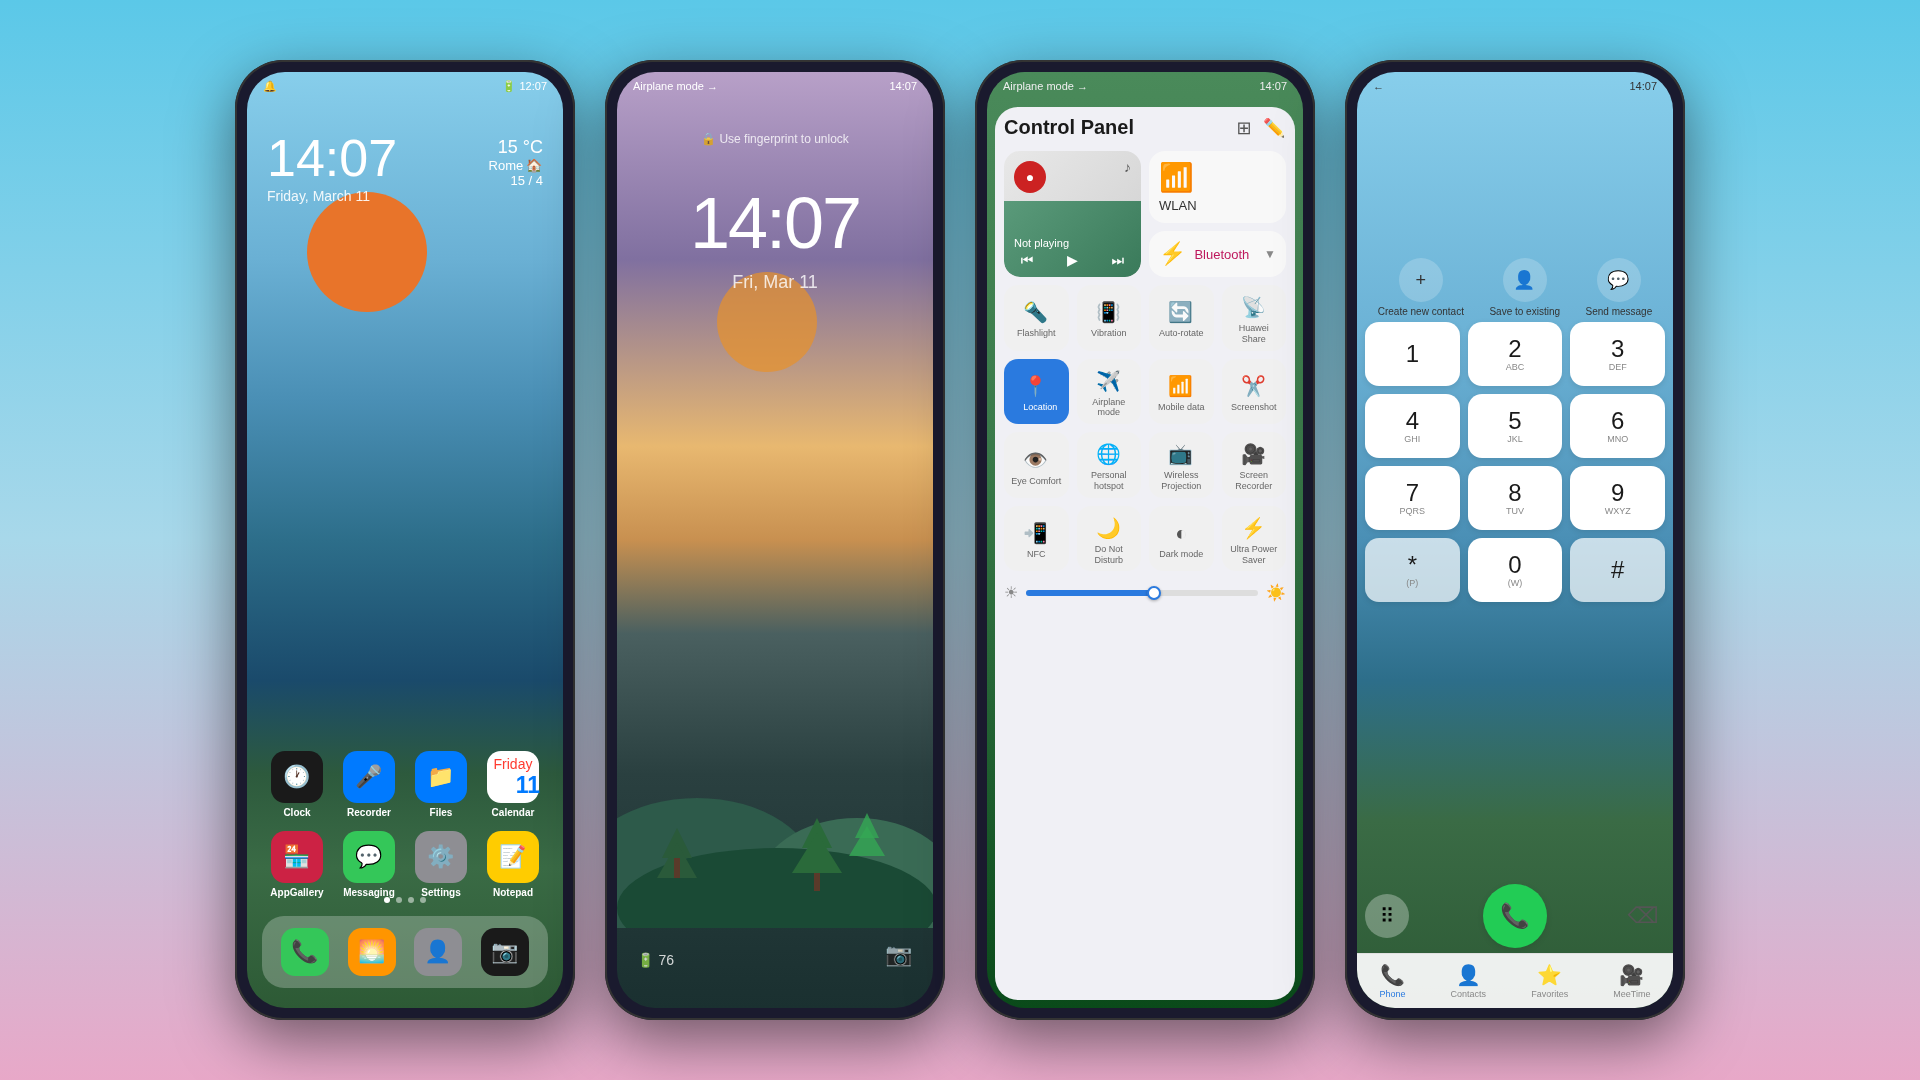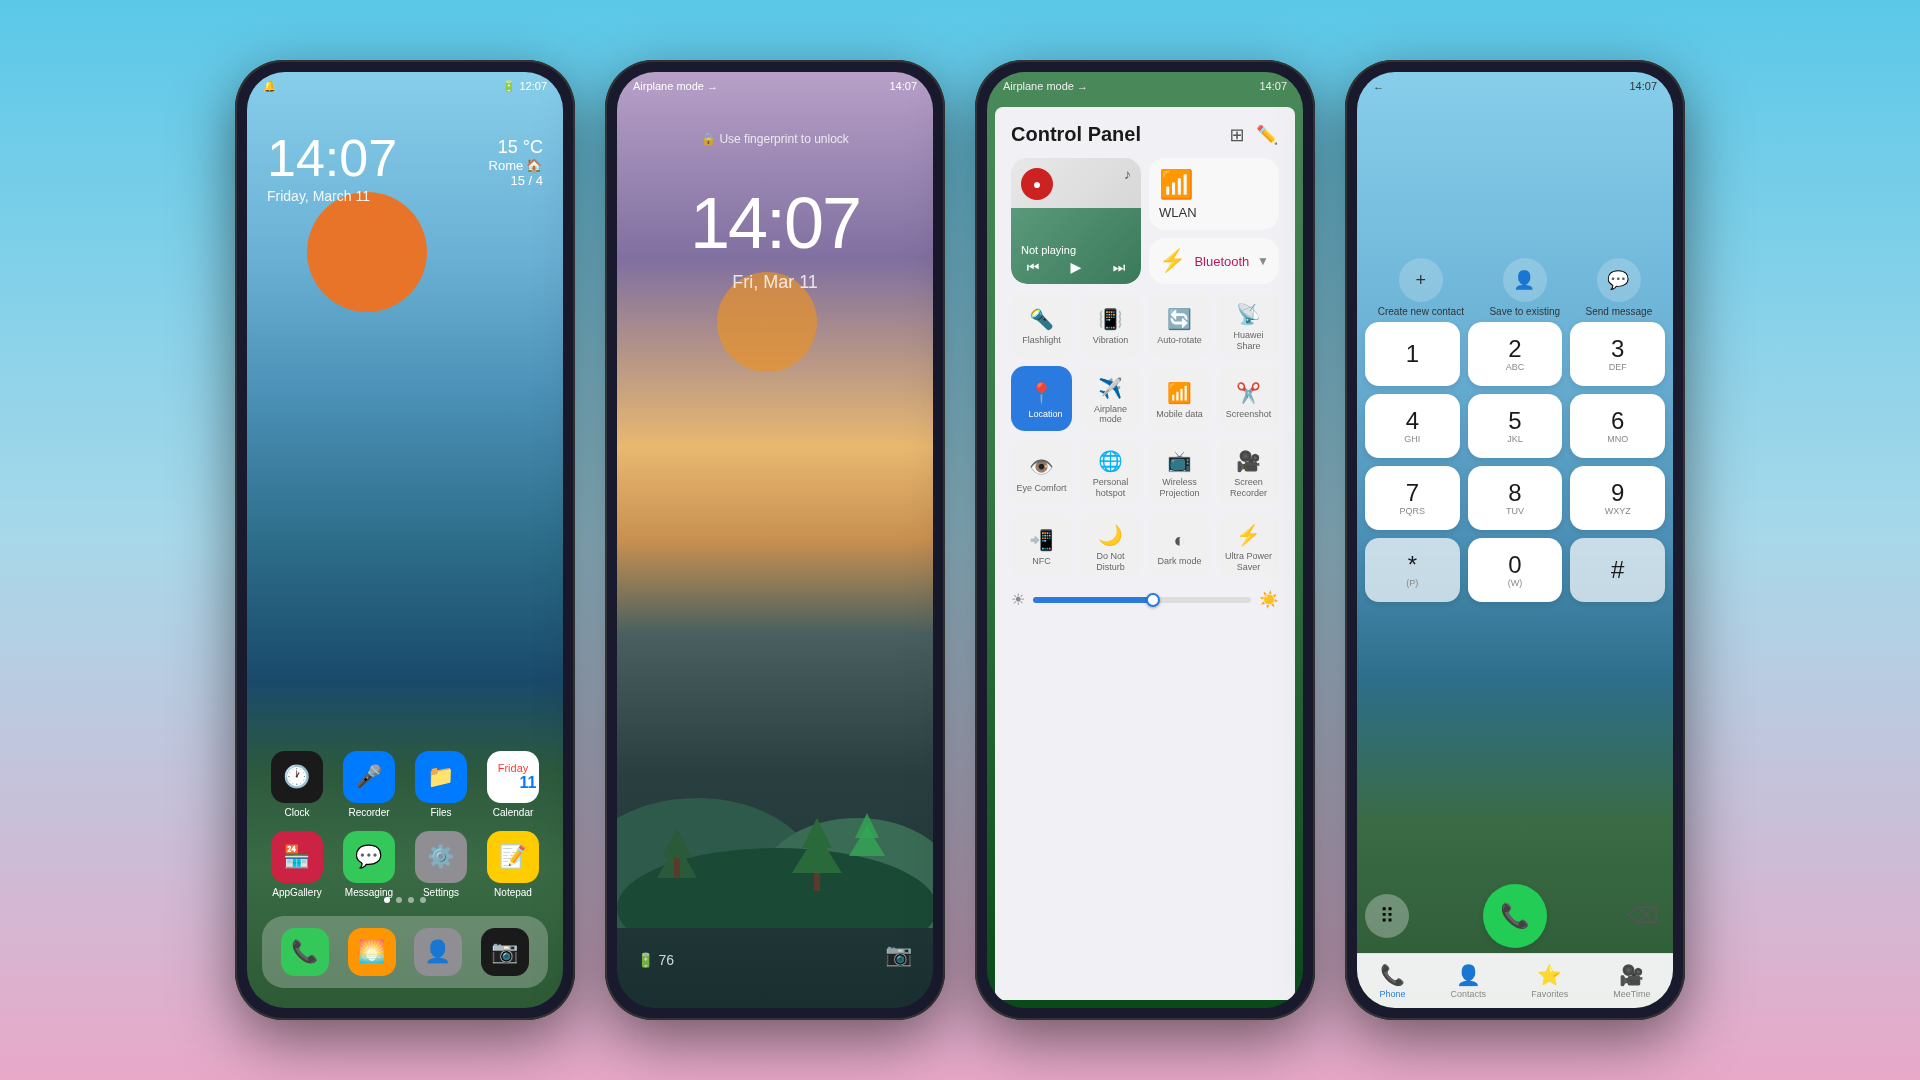--- a/index.html
+++ b/index.html
@@ -97,20 +97,21 @@
       width: 52px; height: 52px;
       border-radius: 14px;
       display: flex;
       align-items: center;
       justify-content: center;
       font-size: 22px;
     }
     .app-label {
       font-size: 10px;
       color: white;
+      font-weight: bold;
     }
     .dots {
       position: absolute;
       bottom: 105px;
       left: 50%;
       transform: translateX(-50%);
       display: flex;
       gap: 6px;
     }
     .dot {
@@ -207,22 +208,22 @@
     
     .phone3-bg {
       position: absolute;
       top: 0; left: 0; right: 0; bottom: 0;
       background: linear-gradient(180deg, #4a8a5a 0%, #3a7a4a 40%, #2a6a3a 60%, #1a5a2a 80%, #0a4a1a 100%);
     }
     .control-panel {
       position: absolute;
       top: 35px; left: 8px; right: 8px; bottom: 8px;
       background: #f0f0f5;
-      border-radius: 8px;
-      padding: 16px;
+      border-radius: 23px;
+      padding: 9px;
       overflow: hidden;
     }
     .cp-header {
       display: flex;
       align-items: center;
       justify-content: space-between;
       margin-bottom: 12px;
     }
     .cp-title {
       font-size: 20px;
@@ -514,22 +515,22 @@
       <div class="app-icon">
         <div class="app-icon-img" style="background:#007aff;">🎤</div>
         <span class="app-label">Recorder</span>
       </div>
       <div class="app-icon">
         <div class="app-icon-img" style="background:#007aff;">📁</div>
         <span class="app-label">Files</span>
       </div>
       <div class="app-icon">
         <div class="app-icon-img" style="background:white; color:#333; font-size:14px; flex-direction:column;">
-          <span style="font-size:11px;color:#ff3b30;">Friday</span>
-          <span style="font-size:16px;color:#007aff;font-weight:bold;margin-left:30px;">11</span>
+          <span style="font-size:14px;color:#ff3b30;">Friday</span>
+          <span style="font-size:23px;color:#007aff;font-weight:bold;margin-left:30px;">11</span>
         </div>
         <span class="app-label">Calendar</span>
       </div>
     </div>
 
     <div class="app-grid" style="bottom: 110px;">
       <div class="app-icon">
         <div class="app-icon-img" style="background:#cc2244;">🏪</div>
         <span class="app-label">AppGallery</span>
       </div>

